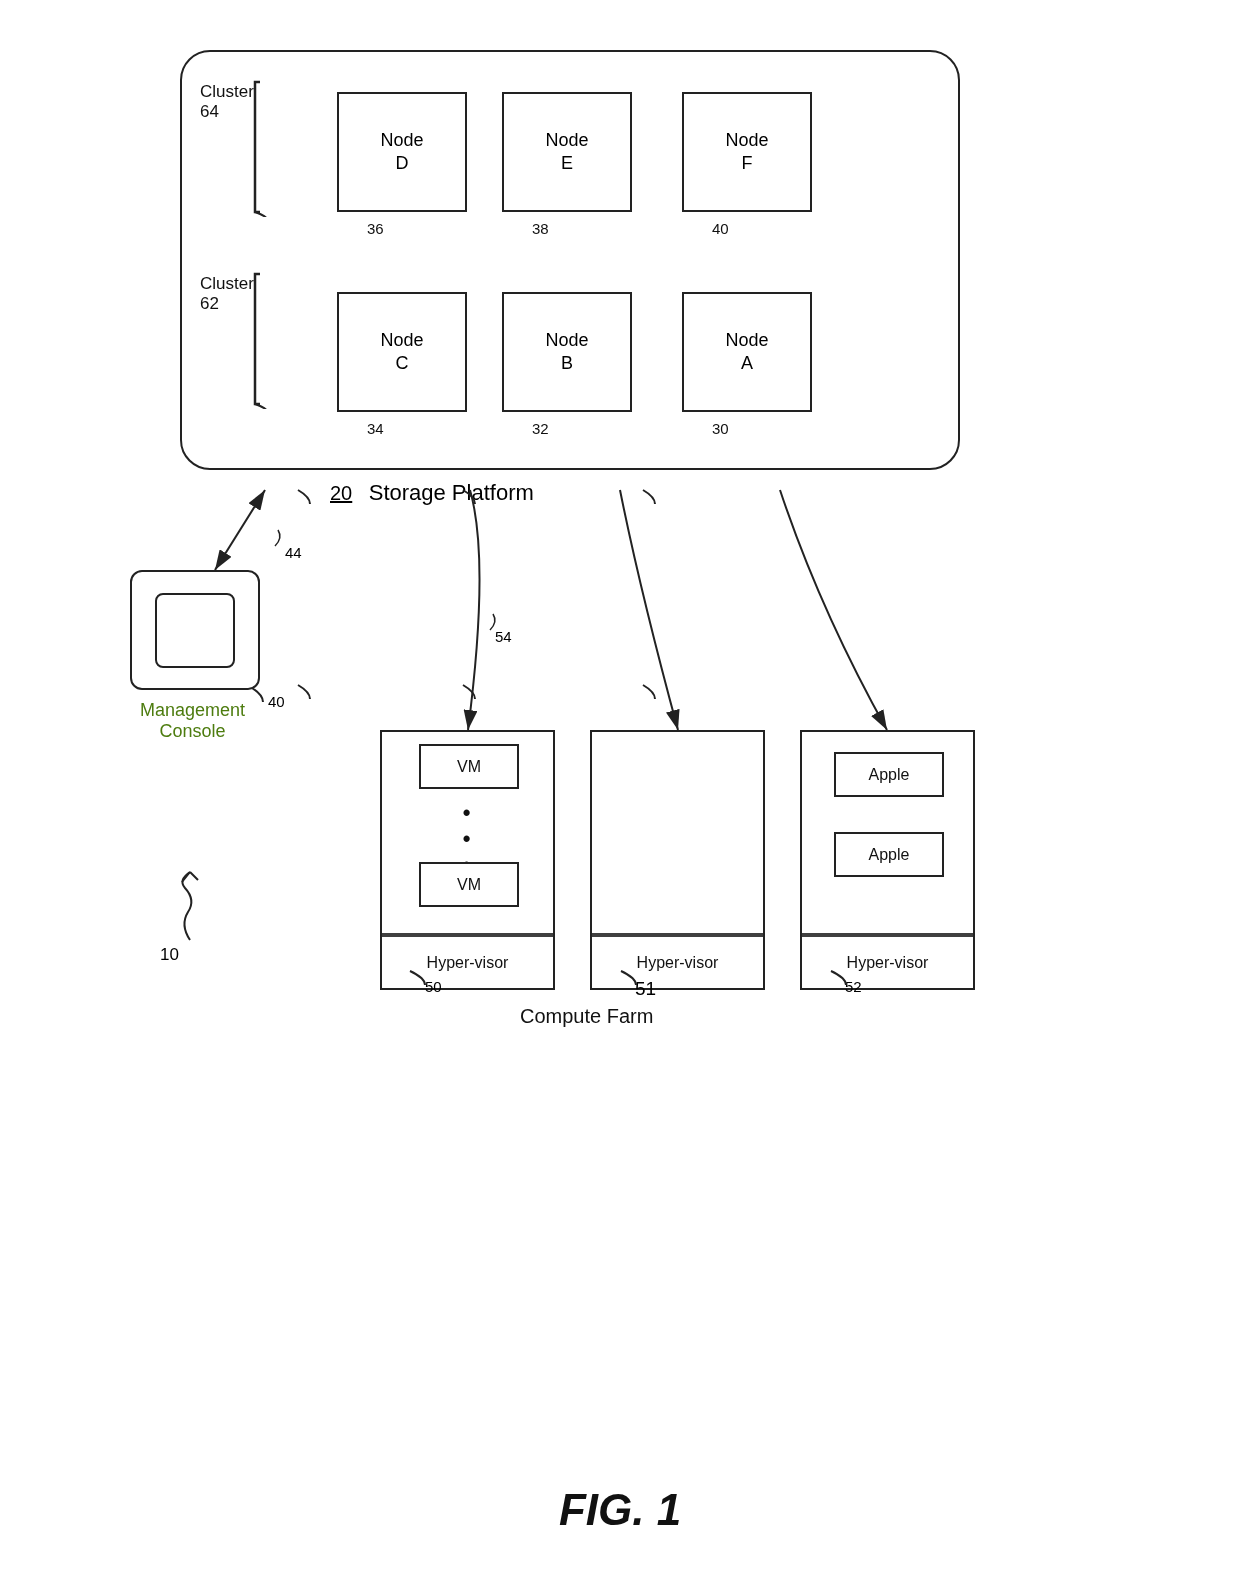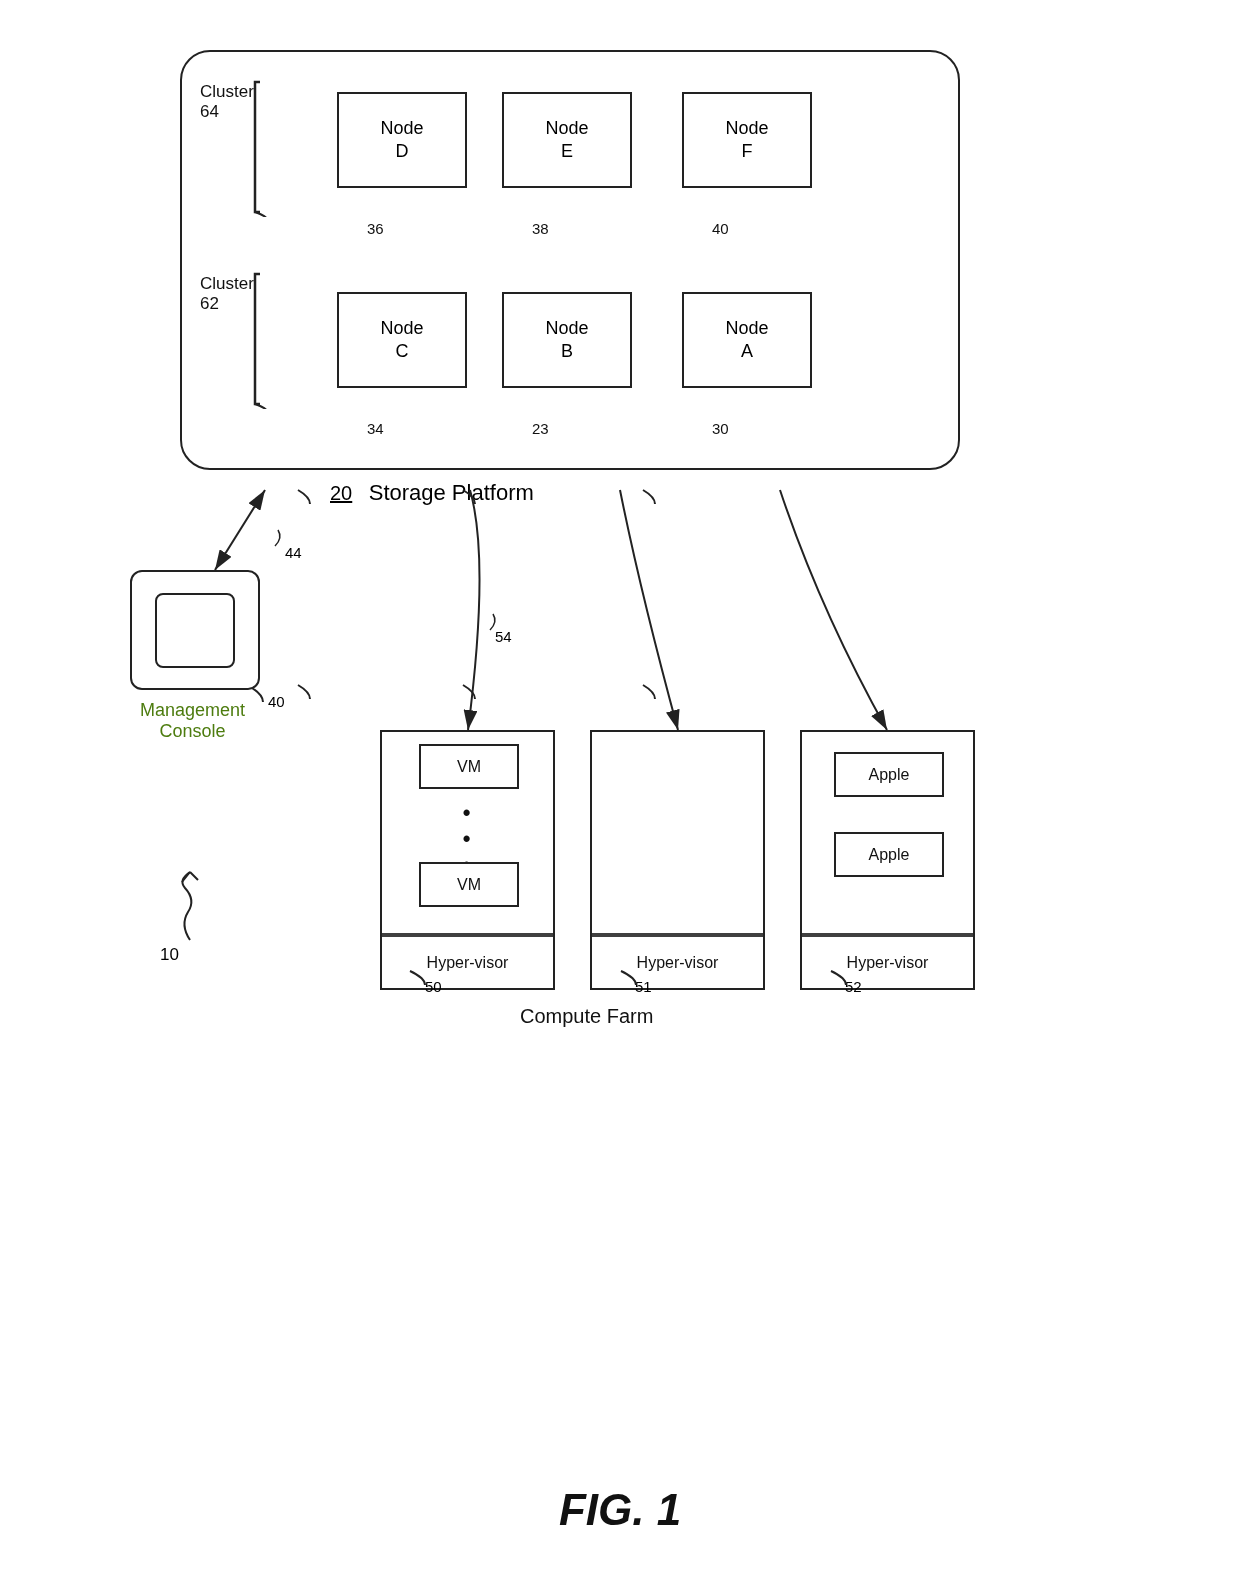--- a/index.html
+++ b/index.html
@@ -29,21 +29,21 @@
       height: 420px;
       border: 2.5px solid #222;
       border-radius: 30px;
       background: #fff;
     }
 
     
     .node-box {
       position: absolute;
       width: 130px;
-      height: 96px;
+      height: 120px;
       border: 2px solid #222;
       background: #fff;
       display: flex;
       flex-direction: column;
       align-items: center;
       justify-content: center;
     }
 
     .node-label {
       font-size: 18px;
@@ -181,21 +181,21 @@
     <span class="node-ref" style="top:168px;left:530px;">40</span>
 
     <div class="node-box" style="top:240px;left:155px;">
       <div class="node-label">Node<br>C</div>
     </div>
     <span class="node-ref" style="top:368px;left:185px;">34</span>
 
     <div class="node-box" style="top:240px;left:320px;">
       <div class="node-label">Node<br>B</div>
     </div>
-    <span class="node-ref" style="top:368px;left:350px;">23</span>
+    <span class="node-ref" style="top:368px;left:350px;">32</span>
 
     <div class="node-box" style="top:240px;left:500px;">
       <div class="node-label">Node<br>A</div>
     </div>
     <span class="node-ref" style="top:368px;left:530px;">30</span>
 
   </div>
 
   <div style="position:absolute;top:450px;left:230px;">
     <span style="text-decoration:underline;font-size:20px;">20</span>
@@ -226,21 +226,21 @@
       <div class="service-box" style="width:100px;height:45px;top:130px;left:37px;">VM</div>
     </div>
     <div class="hypervisor-bar">Hyper-visor</div>
   </div>
 
   <span style="position:absolute;top:948px;left:325px;font-size:15px;">50</span>
 
   <div class="server-box server-db">
     <div class="hypervisor-bar">Hyper-visor</div>
   </div>
-  <span style="position:absolute;top:948px;left:535px;font-size:15px;">51</span>
+  <span style="position:absolute;top:948px;left:535px;font-size:19px;">51</span>
 
   <div class="server-box server-app">
     <div style="position:absolute;top:0;left:0;right:0;bottom:55px;display:flex;flex-direction:column;align-items:center;justify-content:space-around;padding:4px;">
       <div class="service-box" style="width:110px;height:45px;top:20px;left:32px;">Apple</div>
       <div class="service-box" style="width:110px;height:45px;top:100px;left:32px;">Apple</div>
     </div>
     <div class="hypervisor-bar">Hyper-visor</div>
   </div>
   <span style="position:absolute;top:948px;left:745px;font-size:15px;">52</span>
 

